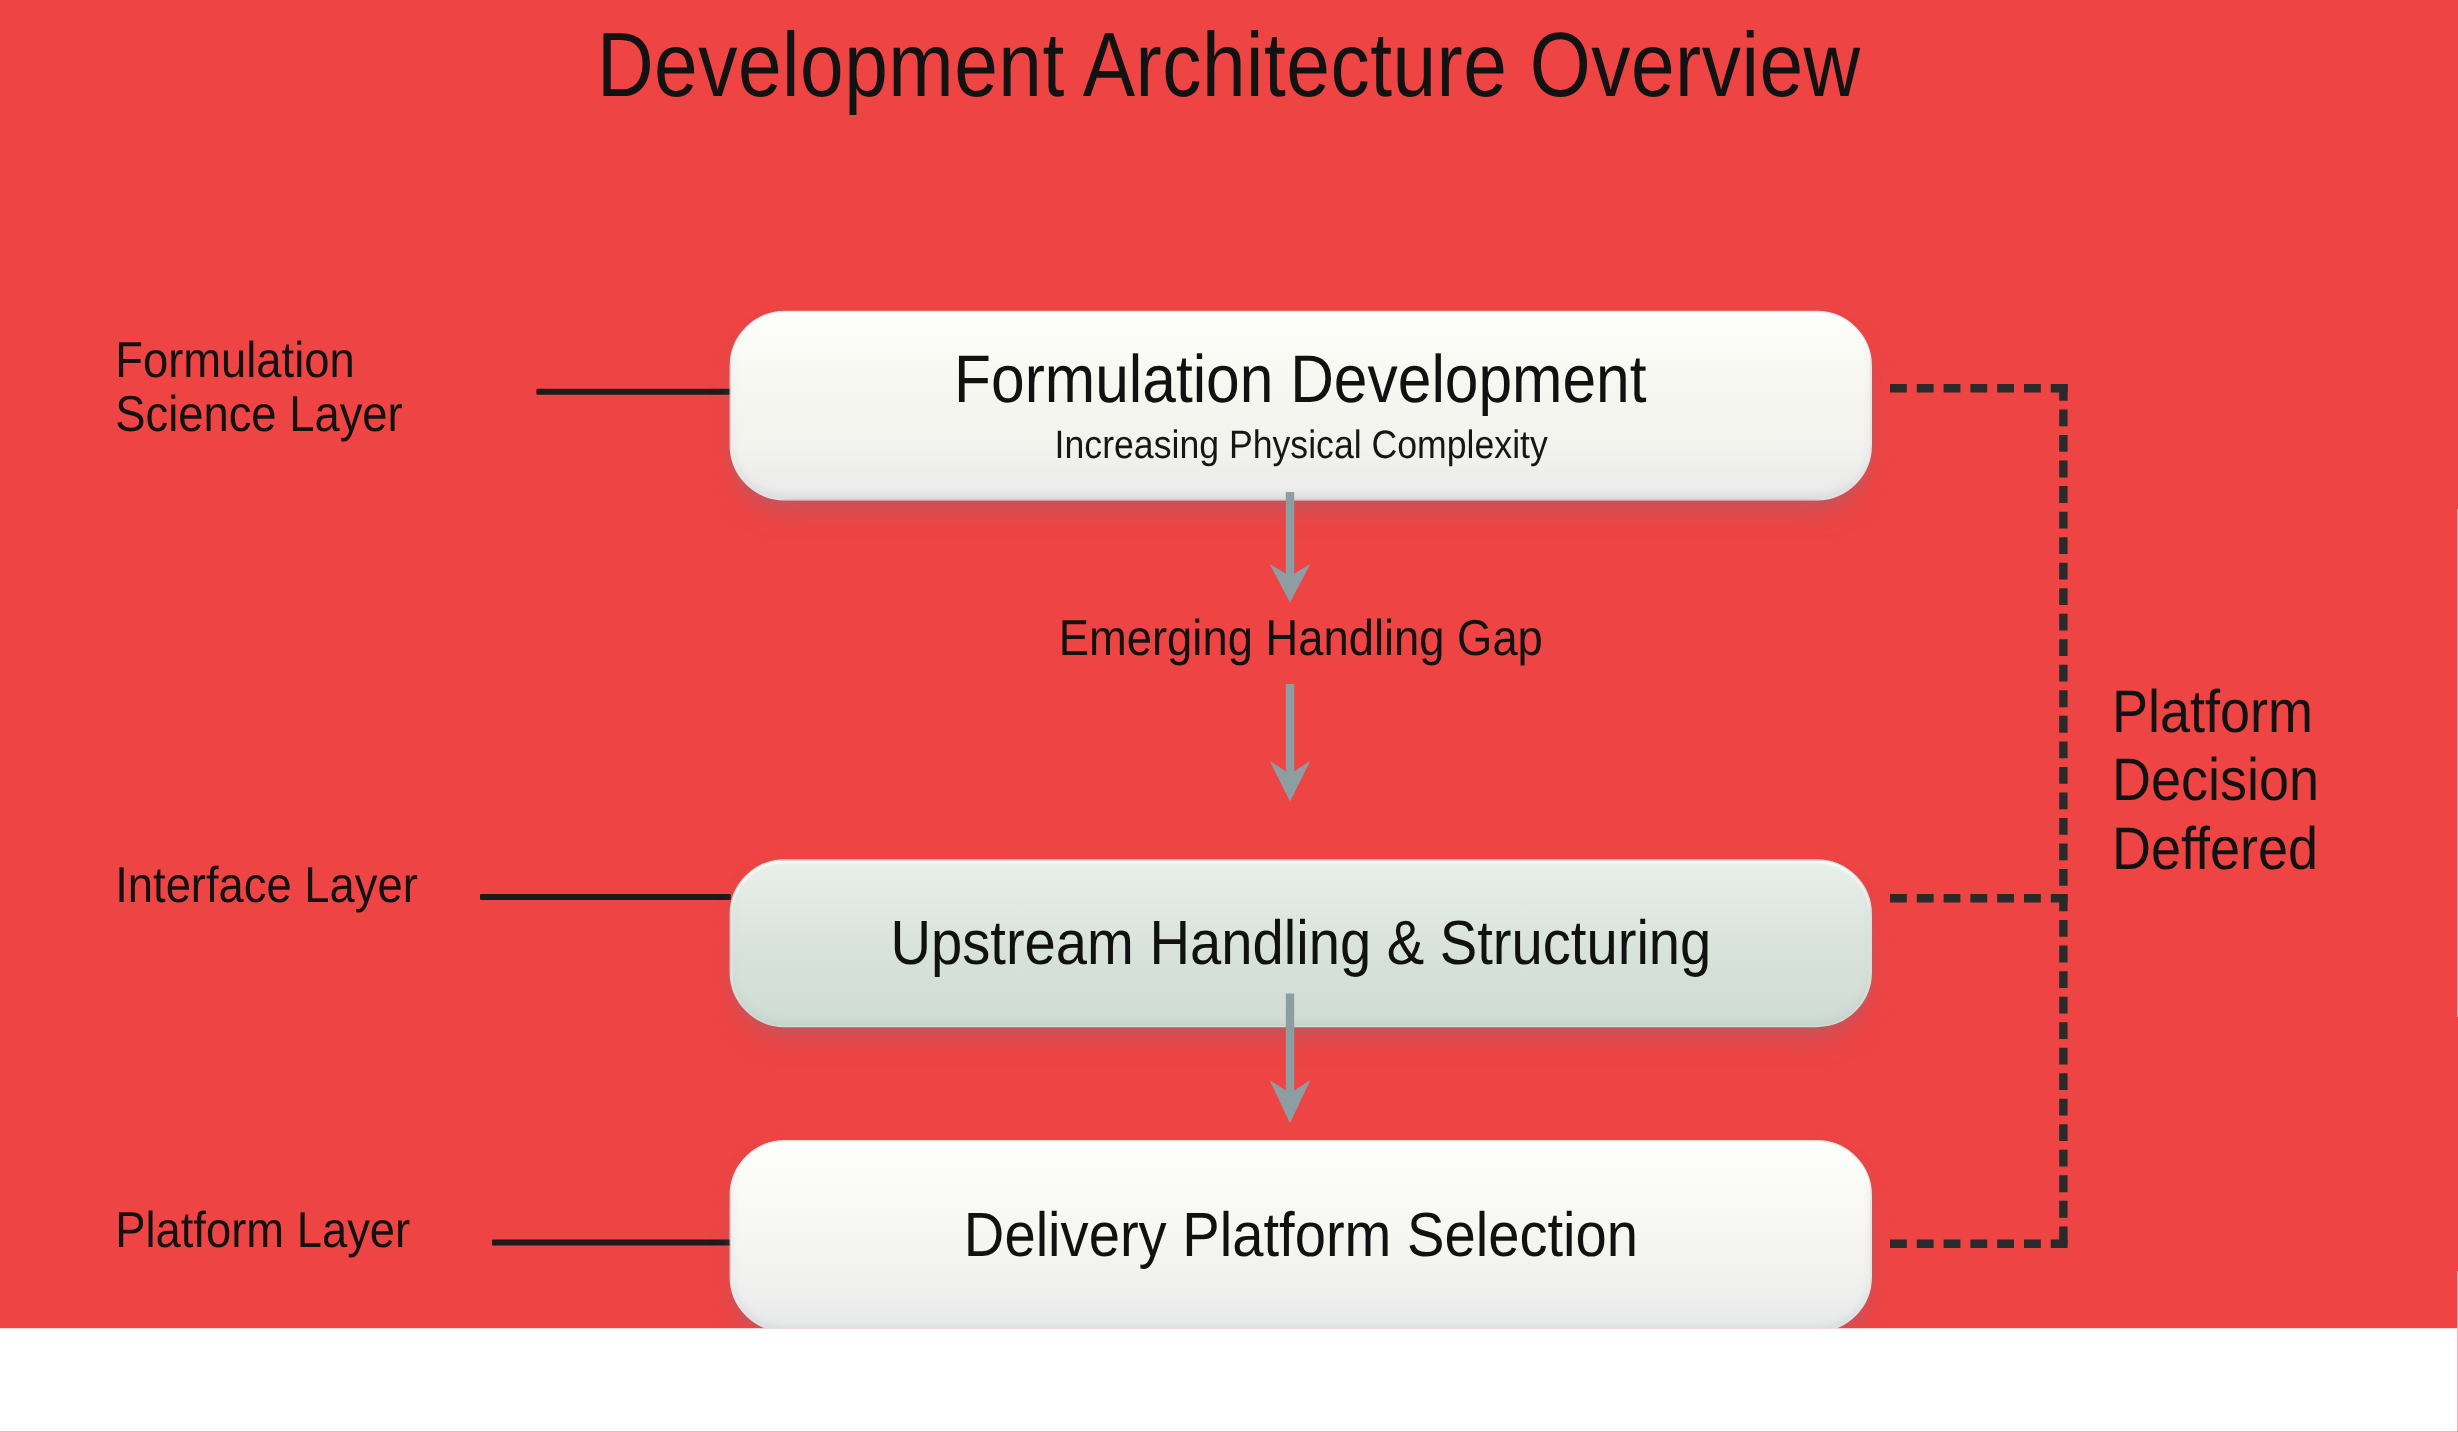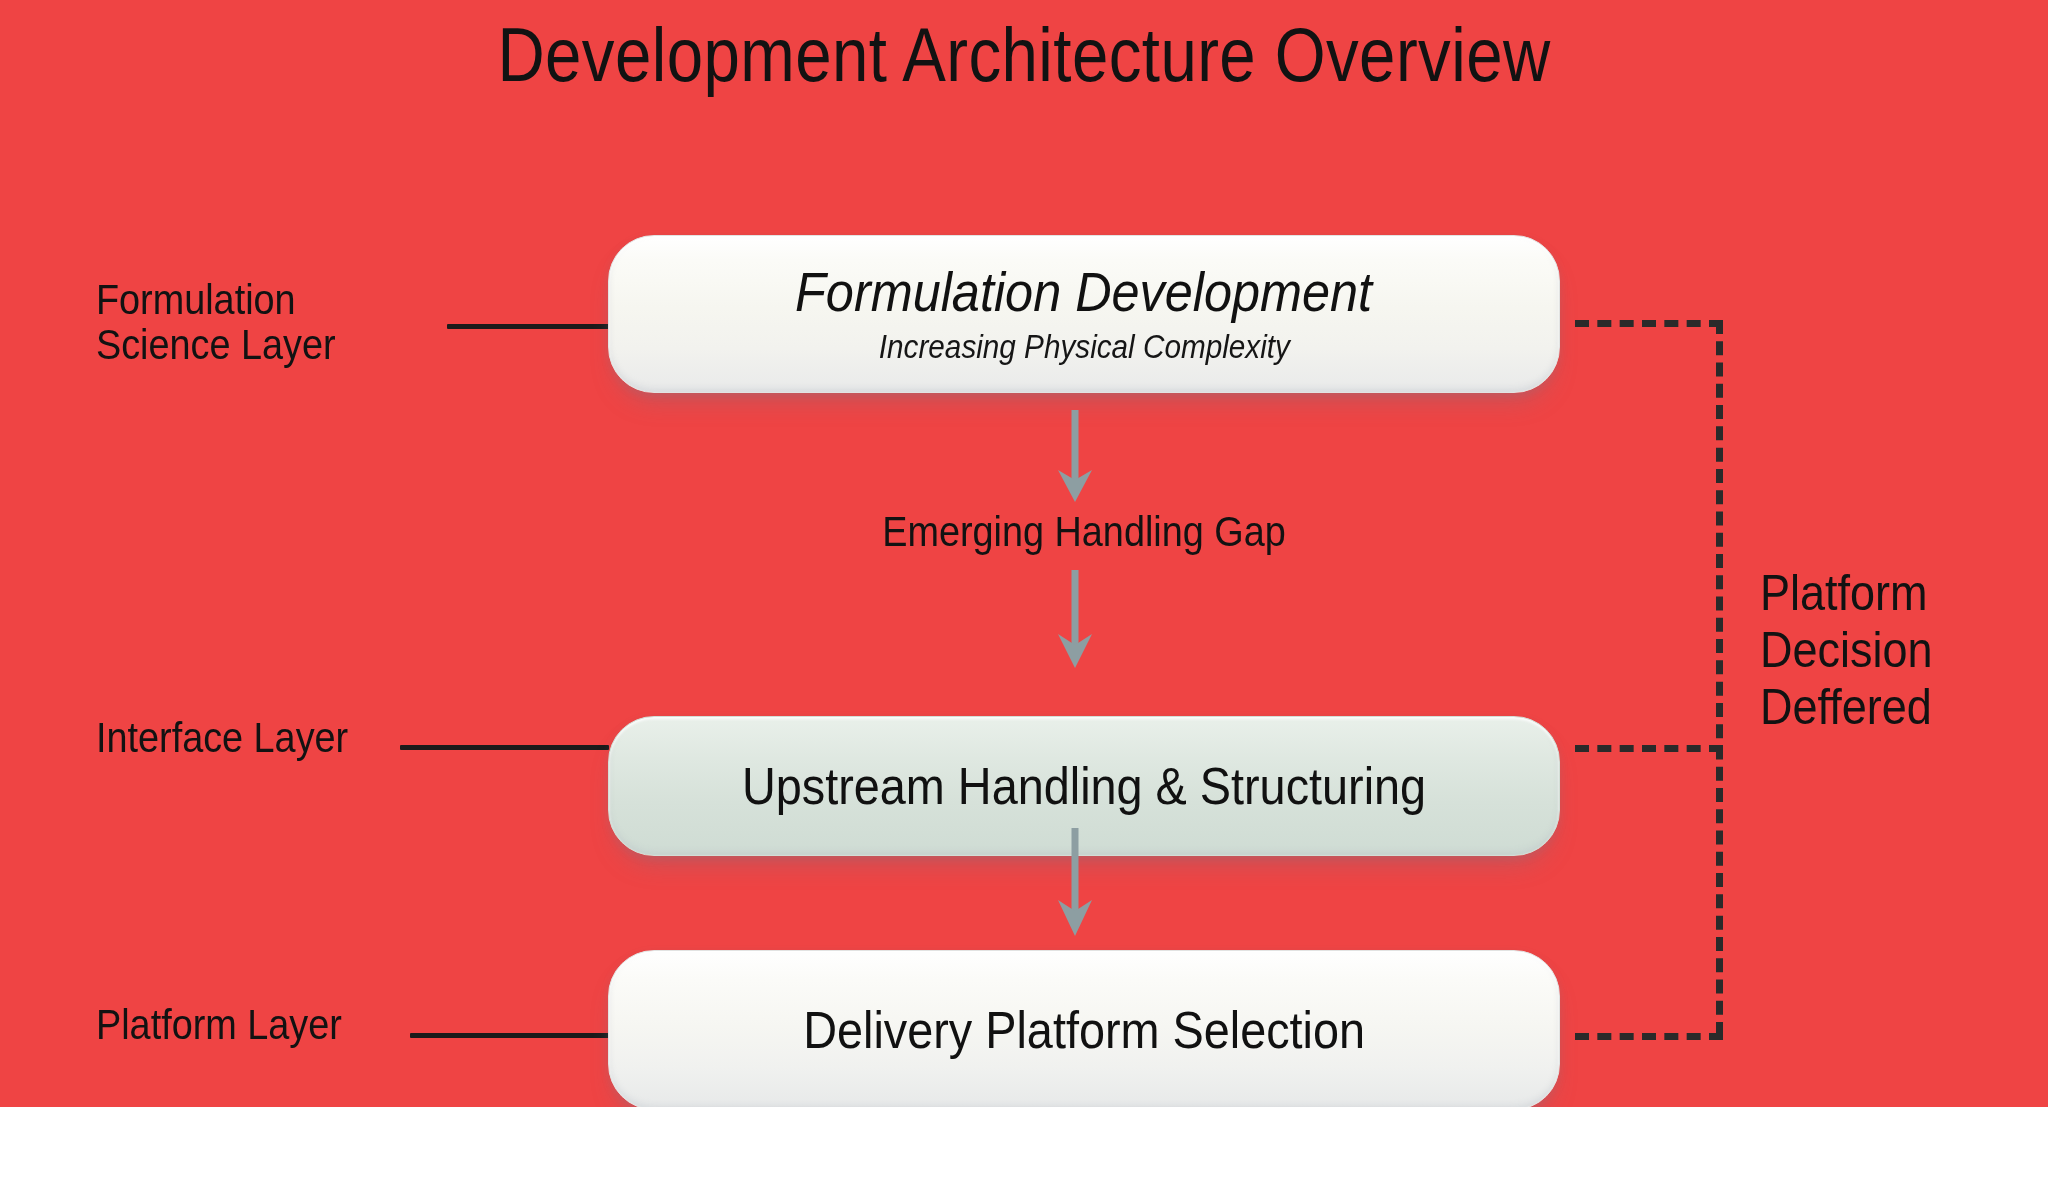--- a/index.html
+++ b/index.html
@@ -77,31 +77,30 @@
     justify-content: center;
     text-align: center;
     box-shadow:
       0 16px 26px -10px rgba(110,120,140,0.34),
       0 3px 8px rgba(120,130,150,0.16),
       inset 0 2px 3px rgba(255,255,255,0.95),
       inset 0 -3px 6px rgba(175,182,192,0.30);
   }
 
   #box-formulation-development {
-    top: 235px;
+    top: 259px;
     height: 158px;
     background:
       linear-gradient(180deg,
         #ffffff 0%,
         #fbfbf7 16%,
         #f6f6f0 46%,
         #f2f2ee 72%,
         #e9eaea 100%);
     border: 1px solid #e2e3e2;
-    font-style: italic;
   }
   #box-upstream-handling {
     top: 680px;
     height: 140px;
     background:
       linear-gradient(180deg,
         #e9f0ea 0%,
         #dfe8e1 30%,
         #d6e1d9 62%,
         #cfdcd4 100%);

